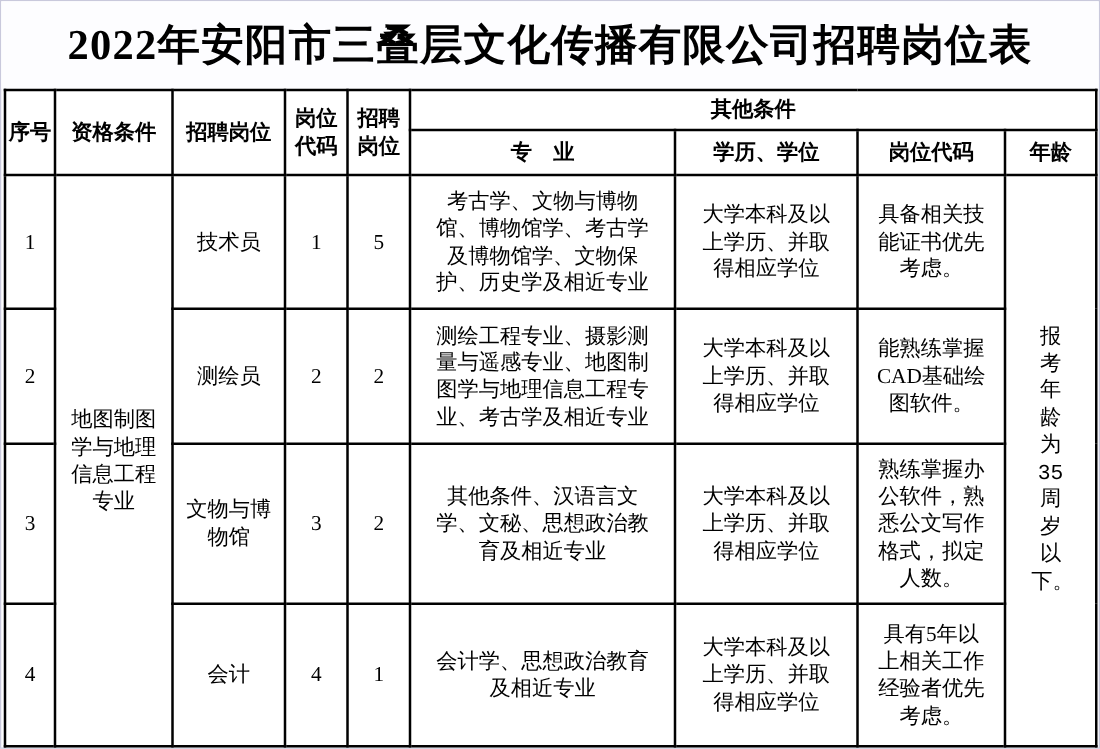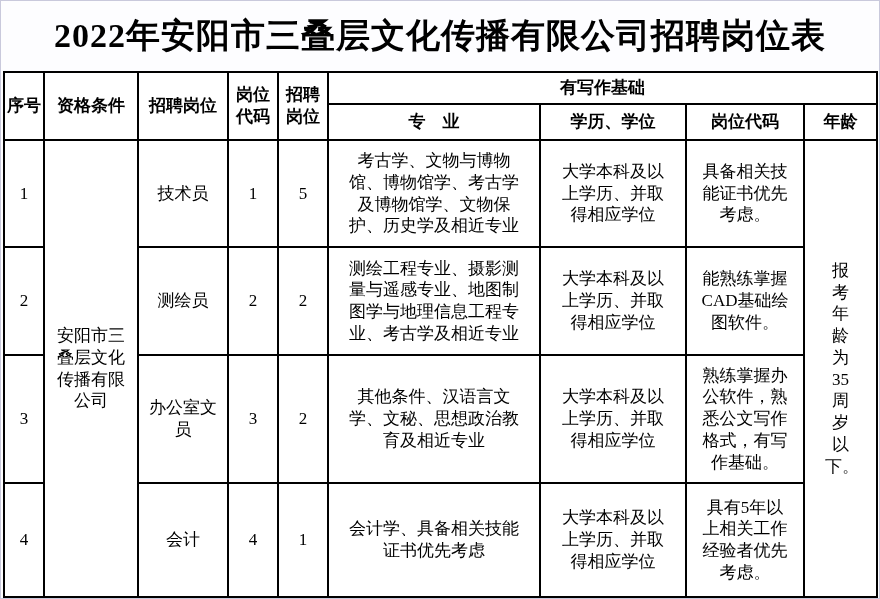--- a/index.html
+++ b/index.html
@@ -59,21 +59,21 @@
   tr.row-3 { height: 128px; }
   tr.row-4 { height: 114px; }
   td.c-seq   { padding: 0 4px; }
   td.c-unit  { padding: 0 8px; }
   td.c-pos   { padding: 0 6px; }
   td.c-code  { padding: 0 4px; }
   td.c-count { padding: 0 4px; }
   td.c-major { padding: 4px 13px; }
   td.c-edu   { padding: 0 18px; }
   td.c-other { padding: 0 14px; }
-  td.c-age   { padding: 0 20px; }
+  td.c-age   { padding: 0 20px; font-family: Liberation Mono, monospace; }
 </style>
 </head>
 <body>
 
 <div class="page">
 
   <div class="title-bar">
     <h1>2022年安阳市三叠层文化传播有限公司招聘岗位表</h1>
   </div>
 
@@ -90,32 +90,32 @@
       <col style="width:73px">
     </colgroup>
 
     <tbody>
         <tr class="hdr-top">
       <th rowspan="2">序号</th>
       <th rowspan="2">资格条件</th>
       <th rowspan="2">招聘岗位</th>
       <th rowspan="2">岗位代码</th>
       <th rowspan="2">招聘岗位</th>
-      <th colspan="4">有写作基础</th>
+      <th colspan="4">其他条件</th>
     </tr>
     <tr class="hdr-sub">
       <th>专　业</th>
       <th>学历、学位</th>
       <th>岗位代码</th>
       <th>年龄</th>
     </tr>
 
     <tr class="row-1">
       <td class="c-seq">1</td>
-      <td class="c-unit" rowspan="4">安阳市三叠层文化传播有限公司</td>
+      <td class="c-unit" rowspan="4">地图制图学与地理信息工程专业</td>
       <td class="c-pos">技术员</td>
       <td class="c-code">1</td>
       <td class="c-count">5</td>
       <td class="c-major">考古学、文物与博物馆、博物馆学、考古学及博物馆学、文物保护、历史学及相近专业</td>
       <td class="c-edu">大学本科及以上学历、并取得相应学位</td>
       <td class="c-other">具备相关技能证书优先考虑。</td>
       <td class="c-age" rowspan="4">报考年龄为35周岁以下。</td>
     </tr>
 
     <tr class="row-2">
@@ -123,32 +123,32 @@
       <td class="c-pos">测绘员</td>
       <td class="c-code">2</td>
       <td class="c-count">2</td>
       <td class="c-major">测绘工程专业、摄影测量与遥感专业、地图制图学与地理信息工程专业、考古学及相近专业</td>
       <td class="c-edu">大学本科及以上学历、并取得相应学位</td>
       <td class="c-other">能熟练掌握CAD基础绘图软件。</td>
     </tr>
 
     <tr class="row-3">
       <td class="c-seq">3</td>
-      <td class="c-pos">办公室文员</td>
+      <td class="c-pos">文物与博物馆</td>
       <td class="c-code">3</td>
       <td class="c-count">2</td>
       <td class="c-major">其他条件、汉语言文学、文秘、思想政治教育及相近专业</td>
       <td class="c-edu">大学本科及以上学历、并取得相应学位</td>
-      <td class="c-other">熟练掌握办公软件，熟悉公文写作格式，有写作基础。</td>
+      <td class="c-other">熟练掌握办公软件，熟悉公文写作格式，拟定人数。</td>
     </tr>
 
     <tr class="row-4">
       <td class="c-seq">4</td>
       <td class="c-pos">会计</td>
       <td class="c-code">4</td>
       <td class="c-count">1</td>
-      <td class="c-major">会计学、具备相关技能证书优先考虑</td>
+      <td class="c-major">会计学、思想政治教育及相近专业</td>
       <td class="c-edu">大学本科及以上学历、并取得相应学位</td>
       <td class="c-other">具有5年以上相关工作经验者优先考虑。</td>
     </tr>
   </tbody>
     </table>
 </div>
 
 </body></html>

